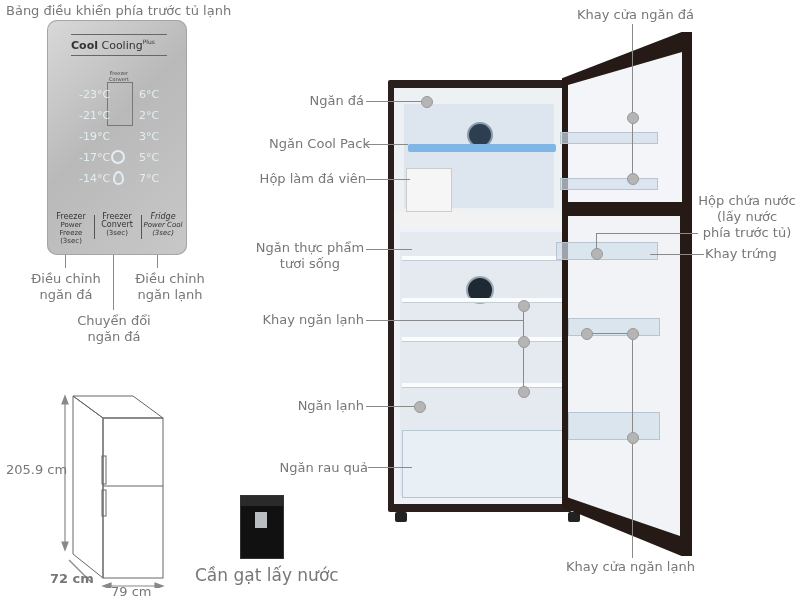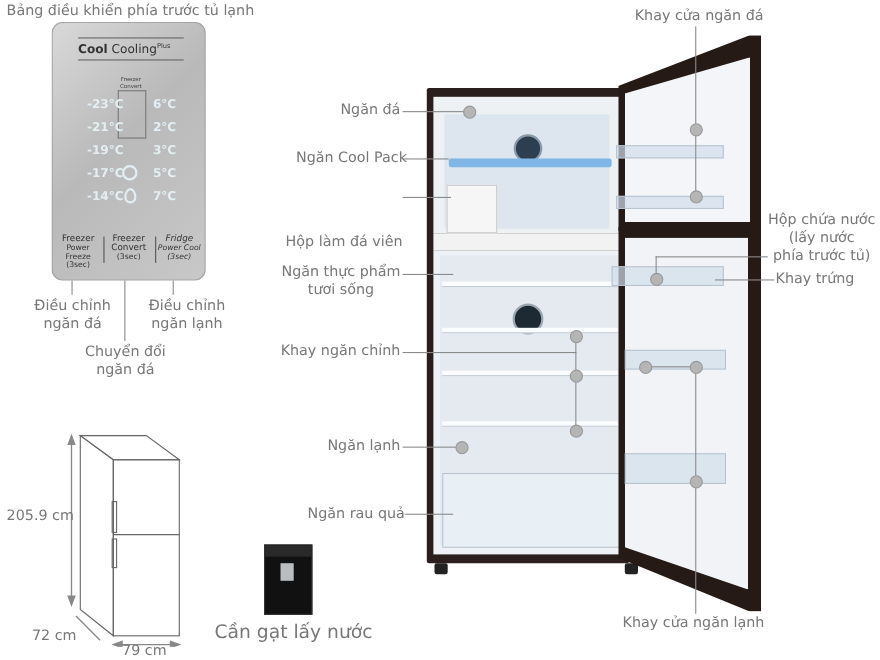--- a/index.html
+++ b/index.html
@@ -10,21 +10,21 @@
   .lbl.c{text-align:center;}
   .line{position:absolute;background:#8a8a8a;}
   .dot{position:absolute;width:10px;height:10px;border-radius:50%;background:#b5b5b5;border:1px solid #999;}
   
   .panel{left:47px;top:20px;width:140px;height:235px;border-radius:10px;background:linear-gradient(135deg,#d9d9d9 0%,#b9b9b9 45%,#c8c8c8 100%);box-shadow:inset 0 0 0 1px #a5a5a5;}
   .panel .brand{position:absolute;left:24px;top:14px;width:96px;border-top:1px solid #666;border-bottom:1px solid #666;padding:3px 0;font-size:11px;color:#333;}
   .panel .brand b{font-weight:bold;}
   .panel .brand sup{font-size:6px;}
   .panel .fz{position:absolute;left:60px;top:50px;font-size:5px;color:#444;text-align:center;width:24px;line-height:6px;}
   .panel .fzbox{position:absolute;left:60px;top:62px;width:24px;height:42px;border:1px solid #777;}
-  .panel .temp{position:absolute;font-size:11px;color:#e3eef3;font-weight:bold;}
+  .panel .temp{position:absolute;font-size:11px;color:#e3eef3;font-weight:normal;}
   .panel .btn{position:absolute;top:193px;width:44px;text-align:center;font-size:7px;color:#333;line-height:8px;}
   .panel .btn .main{font-size:8px;}
   .panel .sep{position:absolute;top:195px;width:1px;height:24px;background:#555;}
   
   .fridge-body{left:388px;top:80px;width:184px;height:432px;background:#2a1f1c;border-radius:2px;}
   .freezer-inner{left:394px;top:88px;width:174px;height:124px;background:#eef1f4;}
   .freezer-cavity{left:404px;top:104px;width:150px;height:104px;background:#dde6ee;}
   .coolpack{left:408px;top:144px;width:148px;height:8px;background:#7fb6e6;border-radius:2px;}
   .icemaker{left:406px;top:168px;width:44px;height:42px;background:#f6f6f6;border:1px solid #ccc;}
   .fan{left:467px;top:122px;width:22px;height:22px;border-radius:50%;background:#2c3e50;border:2px solid #8899aa;}
@@ -116,21 +116,21 @@
     <line x1="10" y1="10" x2="10" y2="160"></line>
     <polygon points="7,16 10,8 13,16"></polygon>
     <polygon points="7,154 10,162 13,154"></polygon>
     <line x1="14" y1="172" x2="36" y2="194"></line>
     <line x1="50" y1="198" x2="106" y2="198"></line>
     <polygon points="56,195 48,198 56,201"></polygon>
     <polygon points="100,195 108,198 100,201"></polygon>
   </g>
 </svg>
 <div class="lbl" style="left:6px;top:462px;">205.9 cm</div>
-<div class="lbl" style="left:29px;top:571px;">72 cm</div>
+<div class="lbl" style="left:50px;top:571px;font-weight:bold;">72 cm</div>
 <div class="lbl" style="left:111px;top:584px;">79 cm</div>
 
 <div class="abs dispenser">
   <div class="top"></div>
   <div class="slot"></div>
 </div>
 <div class="lbl" style="left:195px;top:565px;font-size:17px;line-height:20px;">Cần gạt lấy nước</div>
 
 <div class="abs fridge-body"></div>
 <div class="abs freezer-inner"></div>
@@ -161,28 +161,28 @@
 <div class="dshelf" style="left:568px;top:318px;width:90px;height:16px;"></div>
 <div class="dshelf" style="left:568px;top:412px;width:90px;height:26px;"></div>
 
 <div class="lbl r" style="left:300px;top:93px;width:64px;">Ngăn đá</div>
 <div class="line" style="left:366px;top:101px;width:60px;height:1px;"></div>
 <div class="dot" style="left:421px;top:96px;"></div>
 
 <div class="lbl r" style="left:266px;top:136px;width:104px;">Ngăn Cool Pack</div>
 <div class="line" style="left:366px;top:144px;width:42px;height:1px;"></div>
 
-<div class="lbl r" style="left:250px;top:171px;width:116px;margin-top:42px;">Hộp làm đá viên</div>
+<div class="lbl r" style="left:250px;top:171px;width:116px;">Hộp làm đá viên</div>
 <div class="line" style="left:366px;top:179px;width:44px;height:1px;"></div>
 
 <div class="lbl c" style="left:250px;top:240px;width:120px;white-space:pre-line;">Ngăn thực phẩm
 tươi sống</div>
 <div class="line" style="left:366px;top:249px;width:46px;height:1px;"></div>
 
-<div class="lbl r" style="left:250px;top:312px;width:114px;">Khay ngăn chỉnh</div>
+<div class="lbl r" style="left:250px;top:312px;width:114px;">Khay ngăn lạnh</div>
 <div class="line" style="left:366px;top:320px;width:158px;height:1px;"></div>
 <div class="line" style="left:523px;top:305px;width:1px;height:86px;"></div>
 <div class="dot" style="left:518px;top:300px;"></div>
 <div class="dot" style="left:518px;top:336px;"></div>
 <div class="dot" style="left:518px;top:386px;"></div>
 
 <div class="lbl r" style="left:280px;top:398px;width:84px;">Ngăn lạnh</div>
 <div class="line" style="left:366px;top:406px;width:52px;height:1px;"></div>
 <div class="dot" style="left:414px;top:401px;"></div>
 

